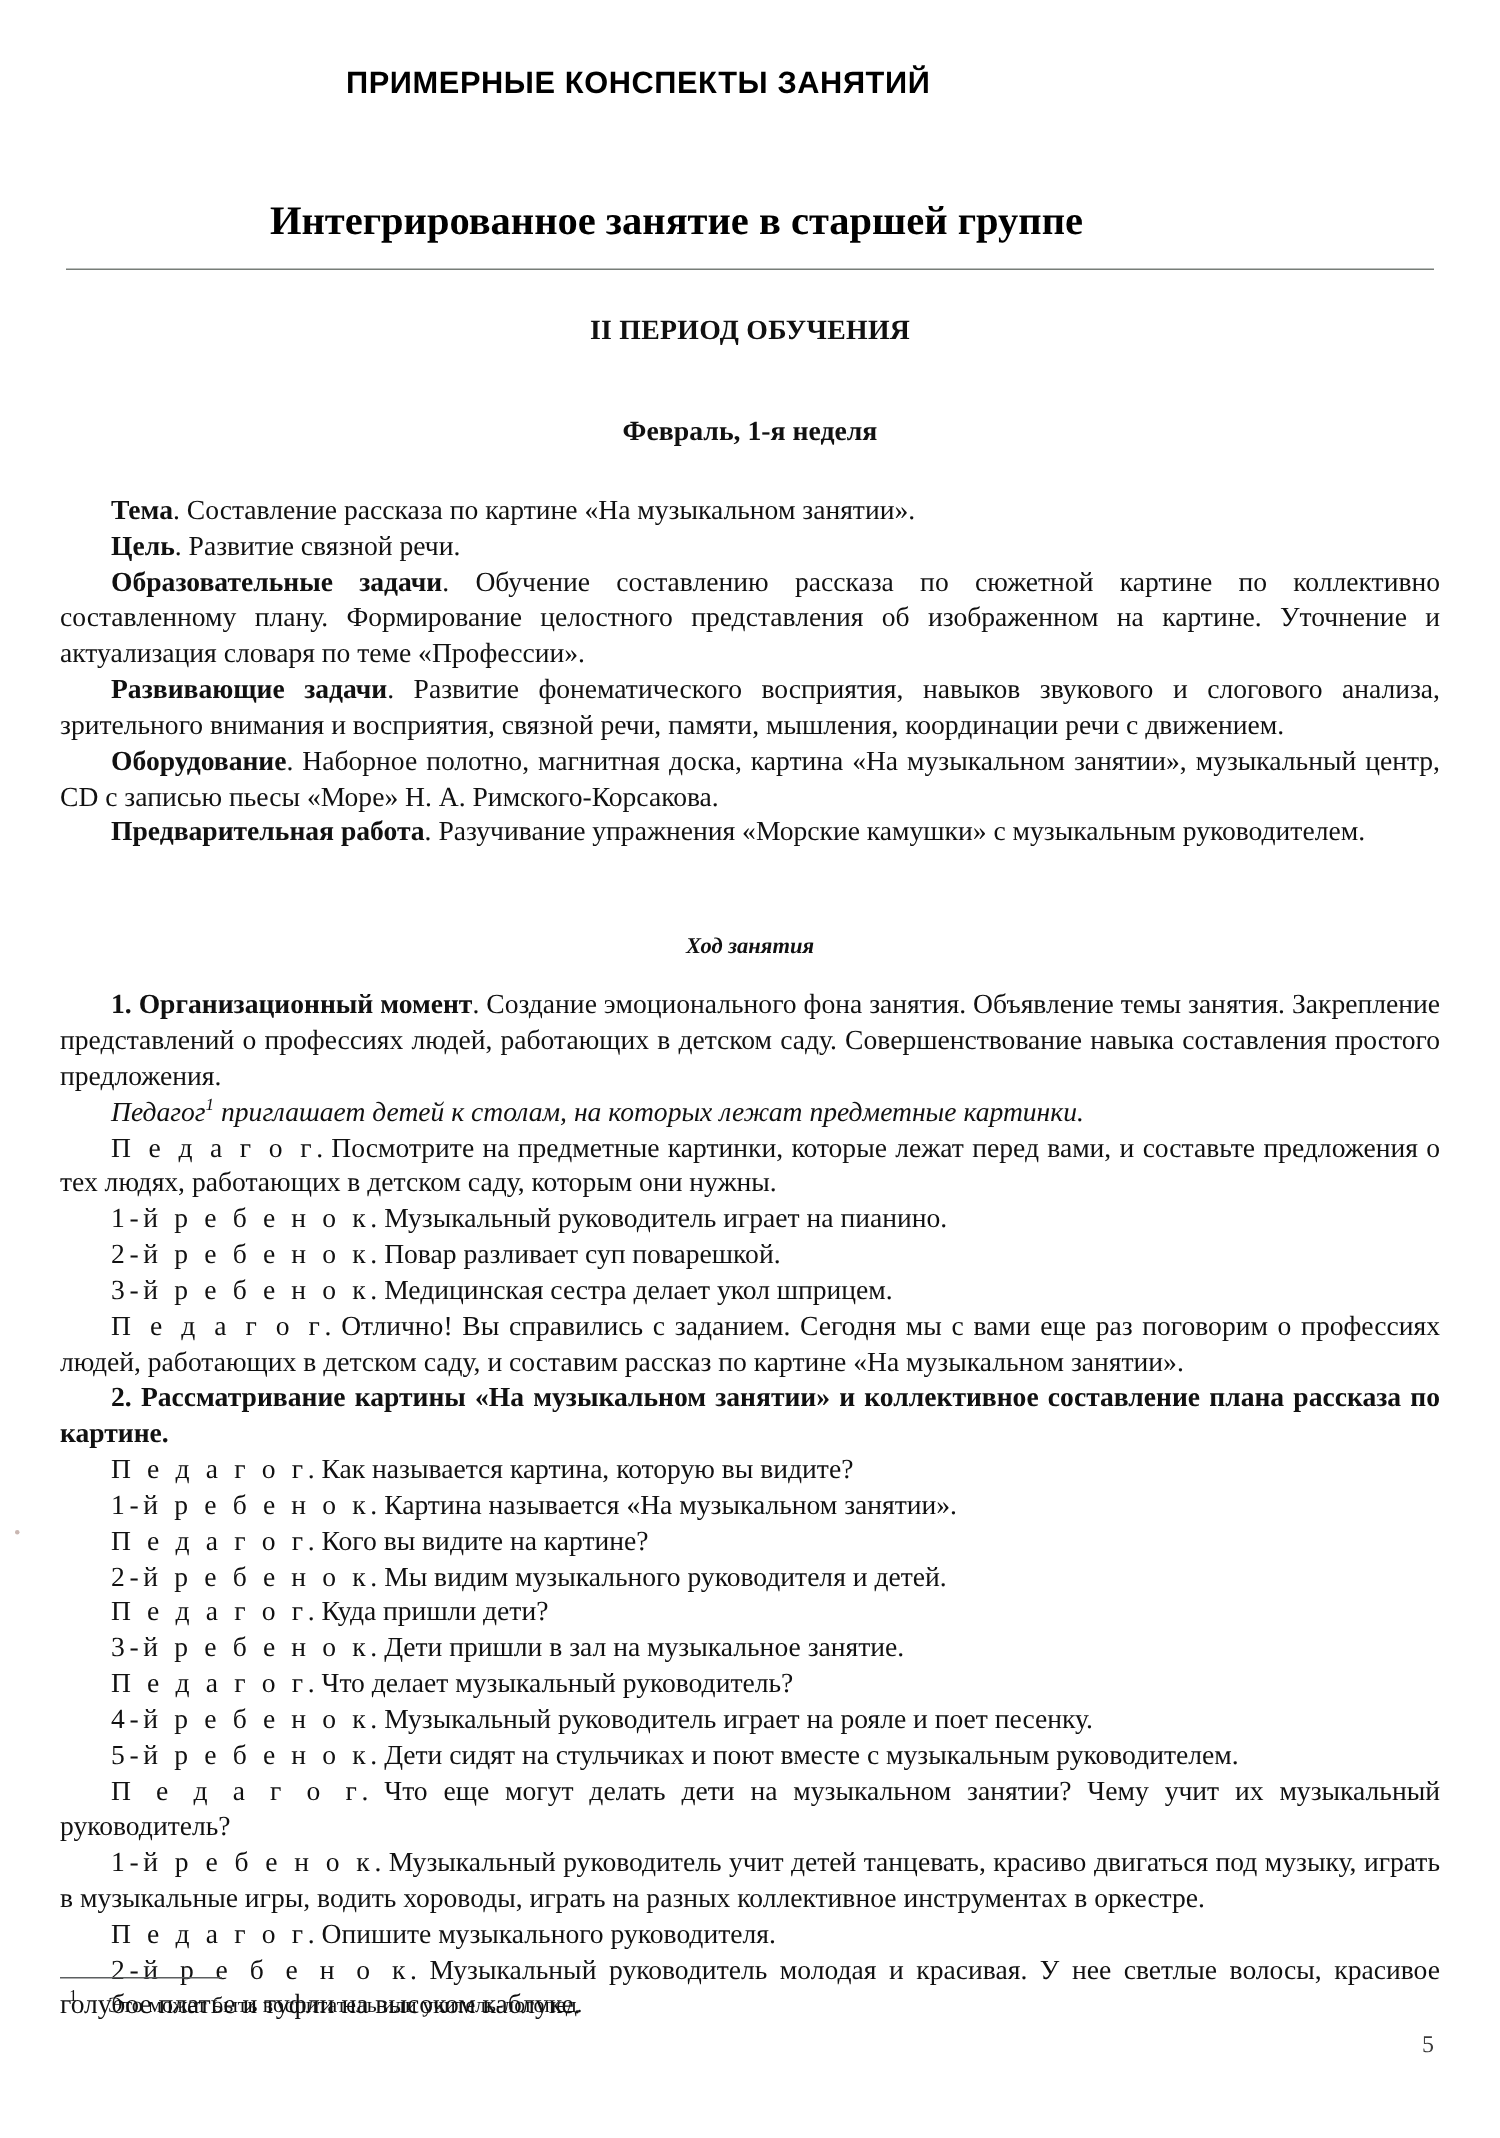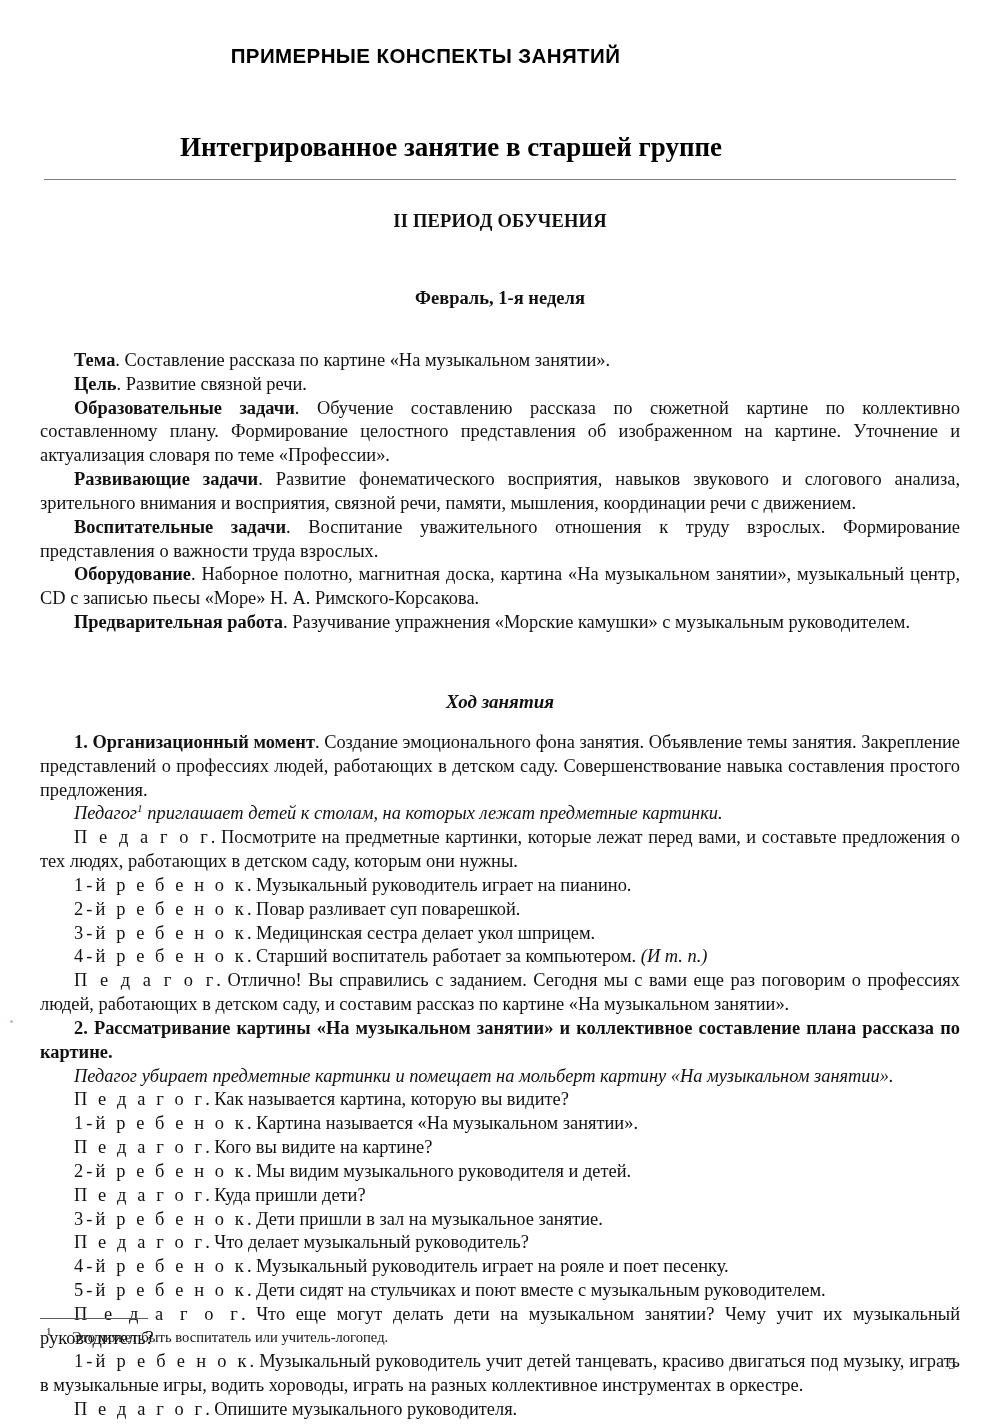--- a/index.html
+++ b/index.html
@@ -70,21 +70,21 @@
     font-weight: bold;
     font-size: 18.5px;
     letter-spacing: 0.2px;
     margin: 0;
   }
   .period-head { padding-top: 6px; }
   .week-head {
     text-align: center;
     font-weight: bold;
     font-size: 18.5px;
-    margin: 14px;
+    margin: 4px;
     padding-top: 42px;
   }
 
   p.body {
     margin: 0;
     font-size: 18.4px;
     line-height: 1.295;
     text-align: justify;
     text-indent: 34px;
     hyphens: manual;
@@ -110,21 +110,21 @@
   }
 
   .speaker {
     letter-spacing: 3.1px;
   }
 
   .course-head {
     text-align: center;
     font-weight: bold;
     font-style: italic;
-    font-size: 19px;
+    font-size: 15px;
     margin: 0;
     padding-top: 56px;
     padding-bottom: 18px;
   }
 
   
   .footnote-area {
     position: absolute;
     left: 40px;
     top: 1318px;
@@ -192,47 +192,44 @@
     <p class="week-head">Февраль, 1-я неделя</p>
 
     <p class="body first-block"><b>Тема</b><span>. Составление рассказа по картине «На музыкальном занятии».</span></p>
 
     <p class="body"><b>Цель</b><span>. Развитие связной речи.</span></p>
 
     <p class="body"><b>Образовательные задачи</b><span>. Обучение составлению рассказа по сюжетной картине по коллективно составленному плану. Формирование целостного представления об изображенном на картине. Уточнение и актуализация словаря по теме «Профессии».</span></p>
 
     <p class="body"><b>Развивающие задачи</b><span>. Развитие фонематического восприятия, навыков звукового и слогового анализа, зрительного внимания и восприятия, связной речи, памяти, мышления, координации речи с движением.</span></p>
 
-    <p class="body"><b>Воспитательные задачи</b><span>. Воспитание уважительного отношения к труду взрослых. Формирование представления о важности труда взрослых.</span></p>
 
     <p class="body"><b>Оборудование</b><span>. Наборное полотно, магнитная доска, картина «На музыкальном занятии», музыкальный центр, CD с записью пьесы «Море» Н. А. Римского-Корсакова.</span></p>
 
     <p class="body"><b>Предварительная работа</b><span>. Разучивание упражнения «Морские камушки» с музыкальным руководителем.</span></p>
 
     <p class="course-head">Ход занятия</p>
 
     <p class="body"><b>1. </b><b>Организационный момент</b><span>. Создание эмоционального фона занятия. Объявление темы занятия. Закрепление представлений о профессиях людей, работающих в детском саду. Совершенствование навыка составления простого предложения.</span></p>
 
     <p class="stage"><span>Педагог</span><sup class="fn">1</sup><span> приглашает детей к столам, на которых лежат предметные картинки.</span></p>
 
     <p class="line"><span class="speaker">П е д а г о г</span><span>. Посмотрите на предметные картинки, которые лежат перед вами, и составьте предложения о тех людях, работающих в детском саду, которым они нужны.</span></p>
 
     <p class="line"><span class="speaker">1-й р е б е н о к</span><span>. Музыкальный руководитель играет на пианино.</span></p>
 
     <p class="line"><span class="speaker">2-й р е б е н о к</span><span>. Повар разливает суп поварешкой.</span></p>
 
     <p class="line"><span class="speaker">3-й р е б е н о к</span><span>. Медицинская сестра делает укол шприцем.</span></p>
 
-    <p class="line"><span class="speaker">4-й р е б е н о к</span><span>. Старший воспитатель работает за компьютером. </span><i>(И т. п.)</i></p>
 
     <p class="line"><span class="speaker">П е д а г о г</span><span>. Отлично! Вы справились с заданием. Сегодня мы с вами еще раз поговорим о профессиях людей, работающих в детском саду, и составим рассказ по картине «На музыкальном занятии».</span></p>
 
     <p class="body"><b>2. </b><b>Рассматривание картины «На музыкальном занятии» и коллективное составление плана рассказа по картине</b><b>.</b></p>
 
-    <p class="stage">Педагог убирает предметные картинки и помещает на мольберт картину «На музыкальном занятии».</p>
 
     <p class="line"><span class="speaker">П е д а г о г</span><span>. Как называется картина, которую вы видите?</span></p>
 
     <p class="line"><span class="speaker">1-й р е б е н о к</span><span>. Картина называется «На музыкальном занятии».</span></p>
 
     <p class="line"><span class="speaker">П е д а г о г</span><span>. Кого вы видите на картине?</span></p>
 
     <p class="line"><span class="speaker">2-й р е б е н о к</span><span>. Мы видим музыкального руководителя и детей.</span></p>
 
     <p class="line"><span class="speaker">П е д а г о г</span><span>. Куда пришли дети?</span></p>

